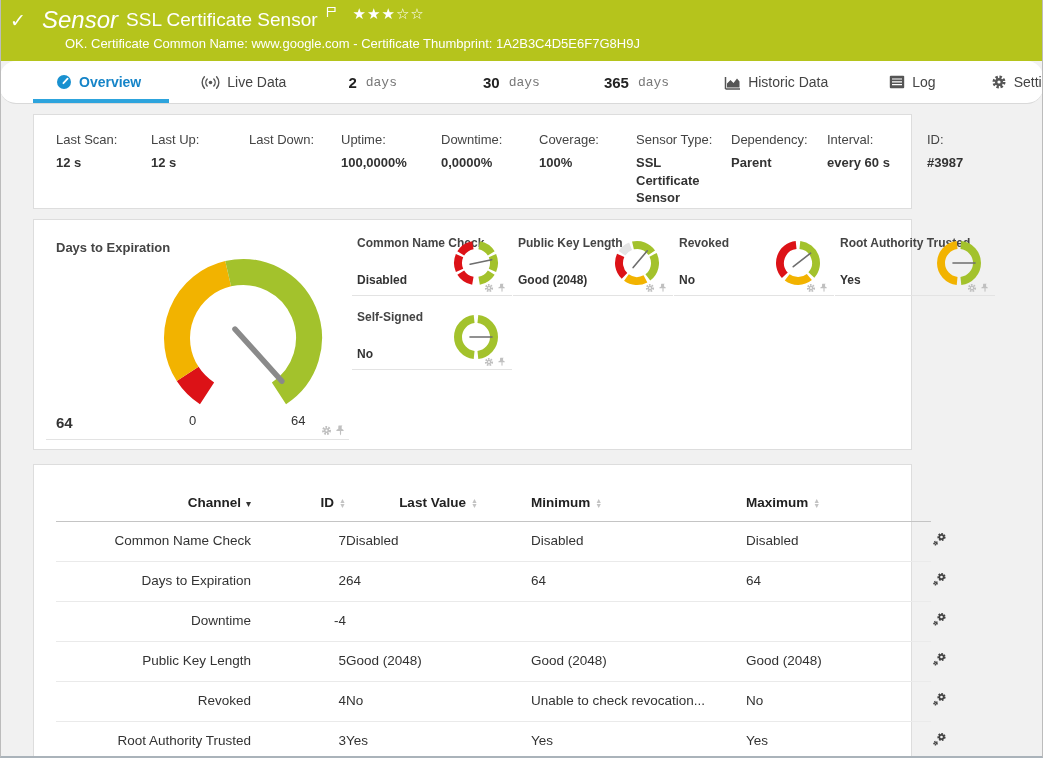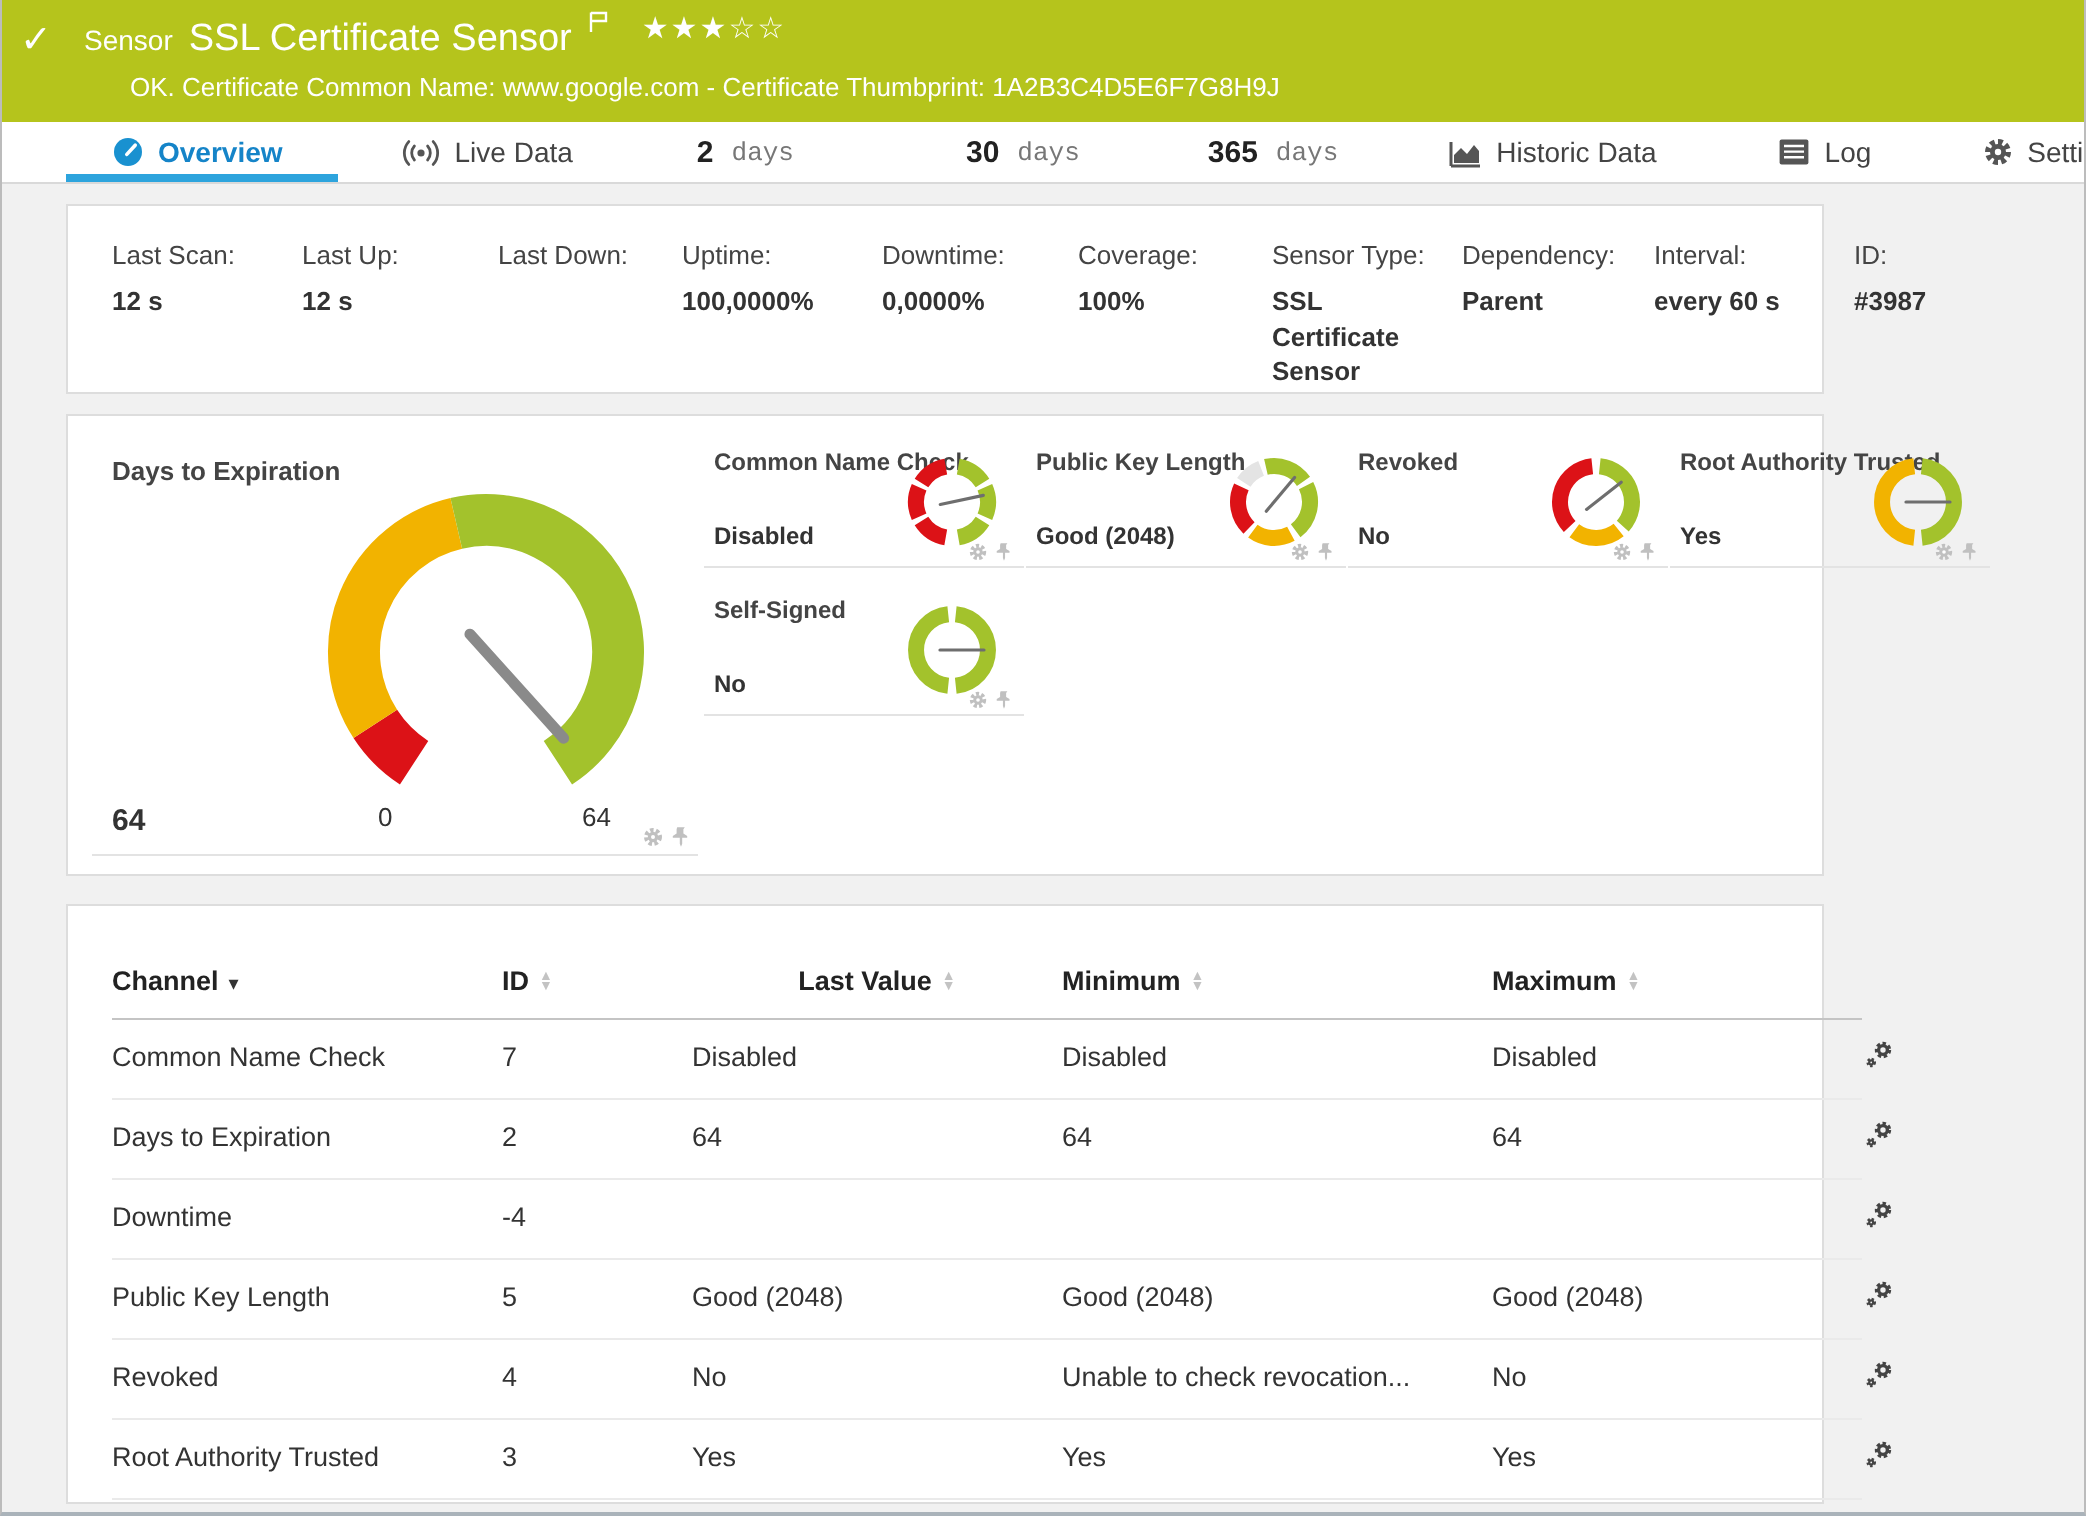--- a/index.html
+++ b/index.html
@@ -8,28 +8,28 @@
     width:1043px; height:758px; overflow:hidden; position:relative;
     font-family:"Liberation Sans","DejaVu Sans",sans-serif;
     background:#f1f1f1; color:#333;
   }
   .frame { position:absolute; inset:0; border-left:1px solid #bcbcbc; border-right:1px solid #bcbcbc; border-bottom:2px solid #aab3ba; pointer-events:none; z-index:50; }
 
   
   .topbar { height:61px; background:var(--brand,#b5c41c); color:#fff; padding:5px 0 0 10px; }
   .title-row { display:flex; align-items:center; height:30px; }
   .check { font-size:19px; font-weight:bold; width:24px; }
-  .kind { font-size:14px; margin-left:8px; }
+  .kind { font-style:italic; font-size:24px; margin-left:8px; }
   .sensor-title { font-size:19px; margin-left:8px; }
   .flag { margin-left:8px; transform:translateY(-7px); }
   .stars { margin-left:16px; font-size:15px; letter-spacing:1px; transform:translateY(-6px); }
   .status-row { padding-left:55px; font-size:13px; margin-top:1px; }
 
   
-  .tabbar { height:31px; background:#fff; border-bottom:1px solid #d9d9d9; display:flex; align-items:stretch; padding-left:56px; font-size:14px; color:#444; position:relative; }
+  .tabbar { height:43px; background:#fff; border-bottom:1px solid #d9d9d9; display:flex; align-items:stretch; padding-left:56px; font-size:14px; color:#444; position:relative;border-radius:16px; }
   .tab { display:flex; align-items:center; gap:7px; position:relative; cursor:pointer; white-space:nowrap; }
   .tab svg { display:block; }
   .tab-overview { color:var(--blue,#1584c8); font-weight:bold; }
   .tab-overview::after { content:''; position:absolute; left:-23px; right:-28px; bottom:0; height:4px; background:var(--blueline,#2da4dd); }
   .tab .num { font-weight:bold; color:#222; font-size:15px; }
   .tab .unit { color:#777; font-size:13px; margin-left:2px;font-family:Liberation Mono, monospace; }
   .ml60{margin-left:60px}.ml62{margin-left:62px}.ml68{margin-left:86px}.ml64{margin-left:64px}.ml55{margin-left:55px}.ml61{margin-left:61px}
 
   
   .panel { background:#fff; border:1px solid #ddd; margin-left:33px; width:879px; }
@@ -58,21 +58,21 @@
   .smallcell .small-value { position:absolute; left:5px; bottom:8px; font-size:12px; font-weight:bold; color:#333; }
   .smallcell svg.small-gauge { position:absolute; right:12px; top:9px; width:48px; height:48px; }
   .smallcell .cell-icons { right:6px; bottom:2px; }
 
   
   .tablepanel { margin-top:14px; height:300px; padding:24px 38px 0 22px; }
   table.channels { width:100%; border-collapse:collapse; font-size:13.5px; color:#333; table-layout:fixed; }
   table.channels th { font-weight:bold; color:#222; padding:6px 0 11px; border-bottom:1px solid #c4c4c4; }
   table.channels th.icon-col { border-bottom:none; }
   table.channels td { padding:9px 0 10px; border-bottom:1px solid #eaeaea; }
-  .al{text-align:left}.ac{}.ar{text-align:left}
+  .al{text-align:right}.ac{}.ar{text-align:left}
   .sort-desc { color:#333; font-size:10px; margin-left:5px; }
   .sort-both { display:inline-flex; flex-direction:column; margin-left:5px; vertical-align:middle; color:#c3c3c3; font-size:7px; line-height:5px; }
   .gears-btn { display:inline-block; cursor:pointer; }
 </style>
 </head>
 <body>
 
 <div class="frame"></div>
 
 <div class="topbar">

